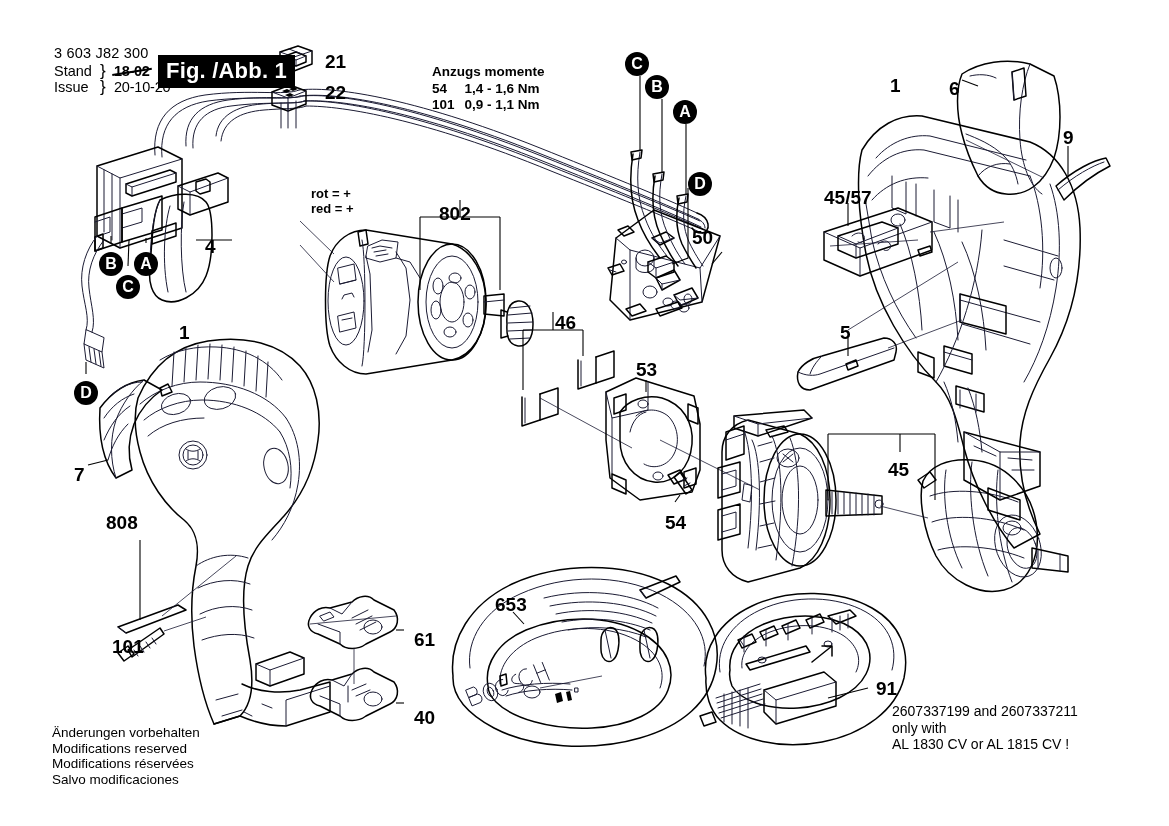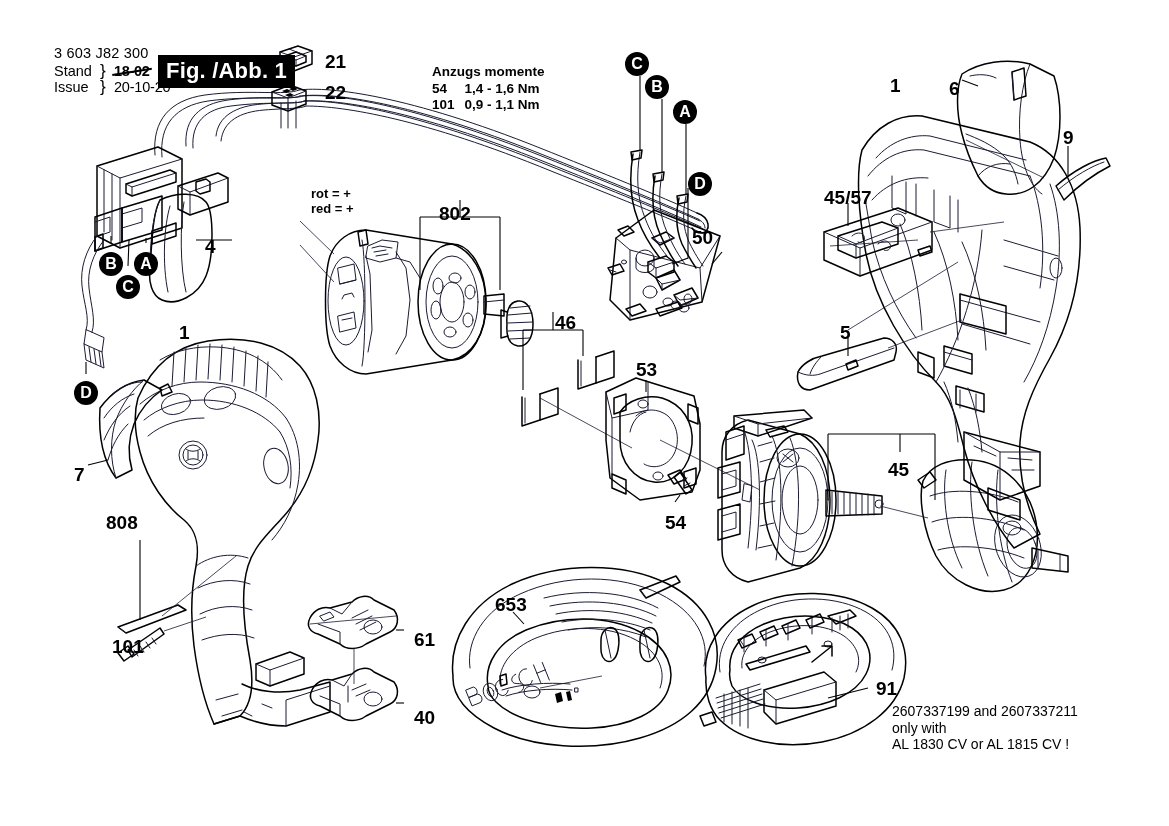--- a/index.html
+++ b/index.html
@@ -742,20 +742,26 @@
         </tr>
       </tbody>
     </table>
   </div>
 
   <div class="rotred">
     <div>rot = +</div>
     <div>red = +</div>
   </div>
 
+  <div class="footer-note">
+    <div>Änderungen vorbehalten</div>
+    <div>Modifications reserved</div>
+    <div>Modifications réservées</div>
+    <div>Salvo modificaciones</div>
+  </div>
 
   <div class="battery-note">
     <div>2607337199 and 2607337211</div>
     <div>only with</div>
     <div>AL 1830 CV or AL 1815 CV !</div>
   </div>
 
   <div id="callout-layer">
       <div class="callout" style="left: 325px; top: 52px;">21</div>
       <div class="callout" style="left: 325px; top: 83px;">22</div>

